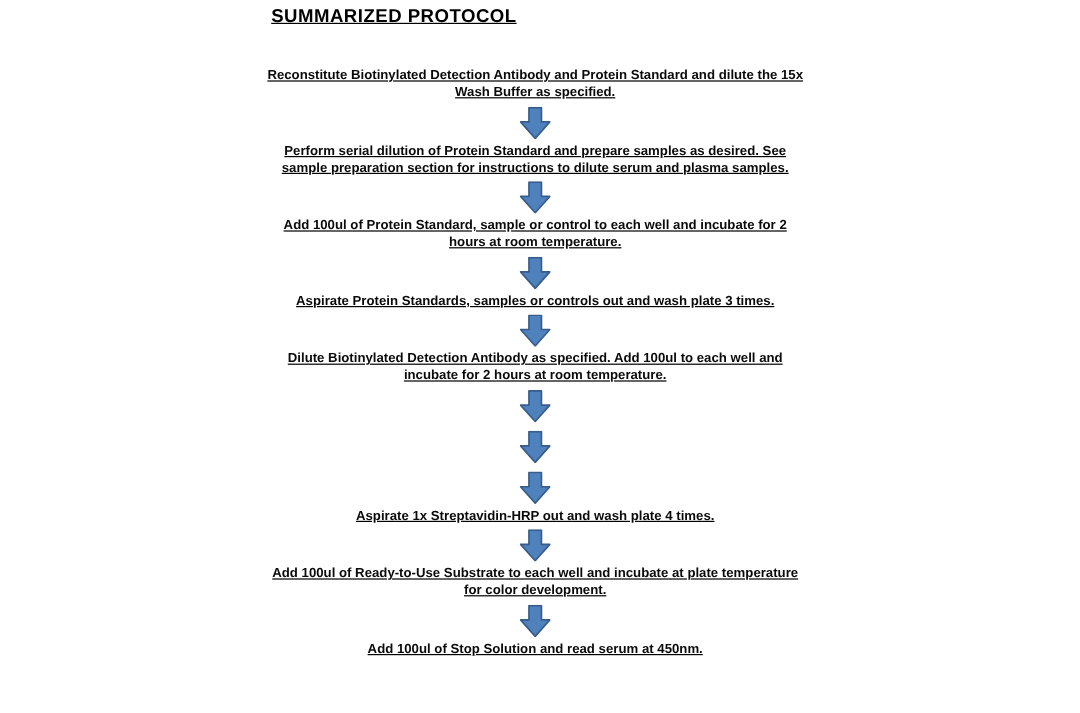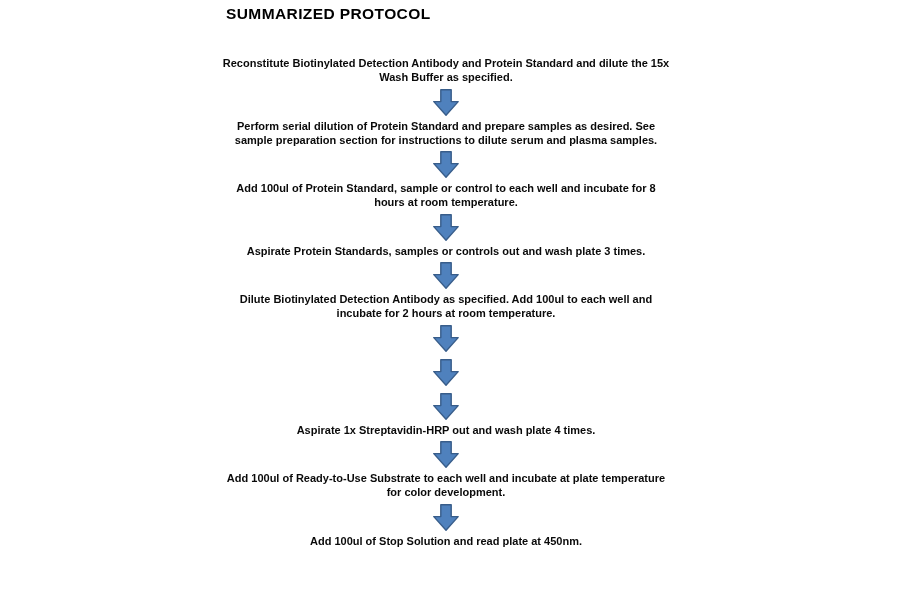--- a/index.html
+++ b/index.html
@@ -13,20 +13,21 @@
     position: relative;
     font-family: "Liberation Sans", sans-serif;
     color: #000000;
     overflow: hidden;
   }
   .canvas {
     position: absolute;
     left: 222px;
     top: 5px;
     width: 448px;
+    text-decoration: underline;
   }
   .title {
     font-size: 15.5px;
     font-weight: bold;
     letter-spacing: 0.4px;
     color: #000000;
     line-height: 18px;
     margin: 0 0 33px 4px;
   }
   .flow {
@@ -76,21 +77,21 @@
 
     <div class="step">Perform serial dilution of Protein Standard and prepare samples as desired. See
 sample preparation section for instructions to dilute serum and plasma samples.</div>
 
     <div class="arrow">
       <svg width="26" height="27" viewBox="0 0 26 27" aria-hidden="true">
           <path d="M7.8 0.7 L18.2 0.7 L18.2 12.6 L25.2 12.6 L13 26.3 L0.8 12.6 L7.8 12.6 Z"></path>
         </svg>
     </div>
 
-    <div class="step">Add 100ul of Protein Standard, sample or control to each well and incubate for 8
+    <div class="step">Add 100ul of Protein Standard, sample or control to each well and incubate for 2
 hours at room temperature.</div>
 
     <div class="arrow">
       <svg width="26" height="27" viewBox="0 0 26 27" aria-hidden="true">
           <path d="M7.8 0.7 L18.2 0.7 L18.2 12.6 L25.2 12.6 L13 26.3 L0.8 12.6 L7.8 12.6 Z"></path>
         </svg>
     </div>
 
     <div class="step">Aspirate Protein Standards, samples or controls out and wash plate 3 times.</div>
 
@@ -133,16 +134,16 @@
 
     <div class="step">Add 100ul of Ready-to-Use Substrate to each well and incubate at plate temperature
 for color development.</div>
 
     <div class="arrow">
       <svg width="26" height="27" viewBox="0 0 26 27" aria-hidden="true">
           <path d="M7.8 0.7 L18.2 0.7 L18.2 12.6 L25.2 12.6 L13 26.3 L0.8 12.6 L7.8 12.6 Z"></path>
         </svg>
     </div>
 
-    <div class="step">Add 100ul of Stop Solution and read plate at 450nm.</div>
+    <div class="step">Add 100ul of Stop Solution and read serum at 450nm.</div>
 
   </div>
 </div>
 
 </body></html>

